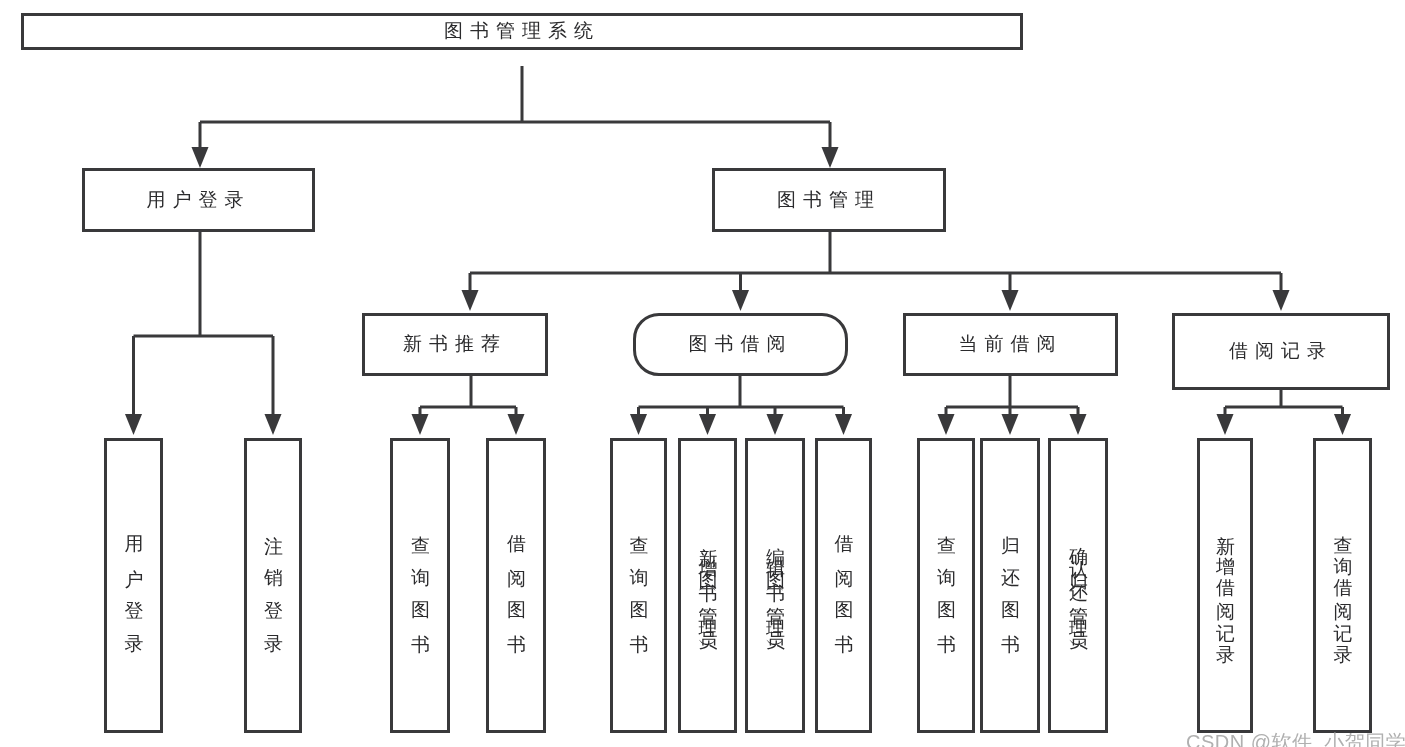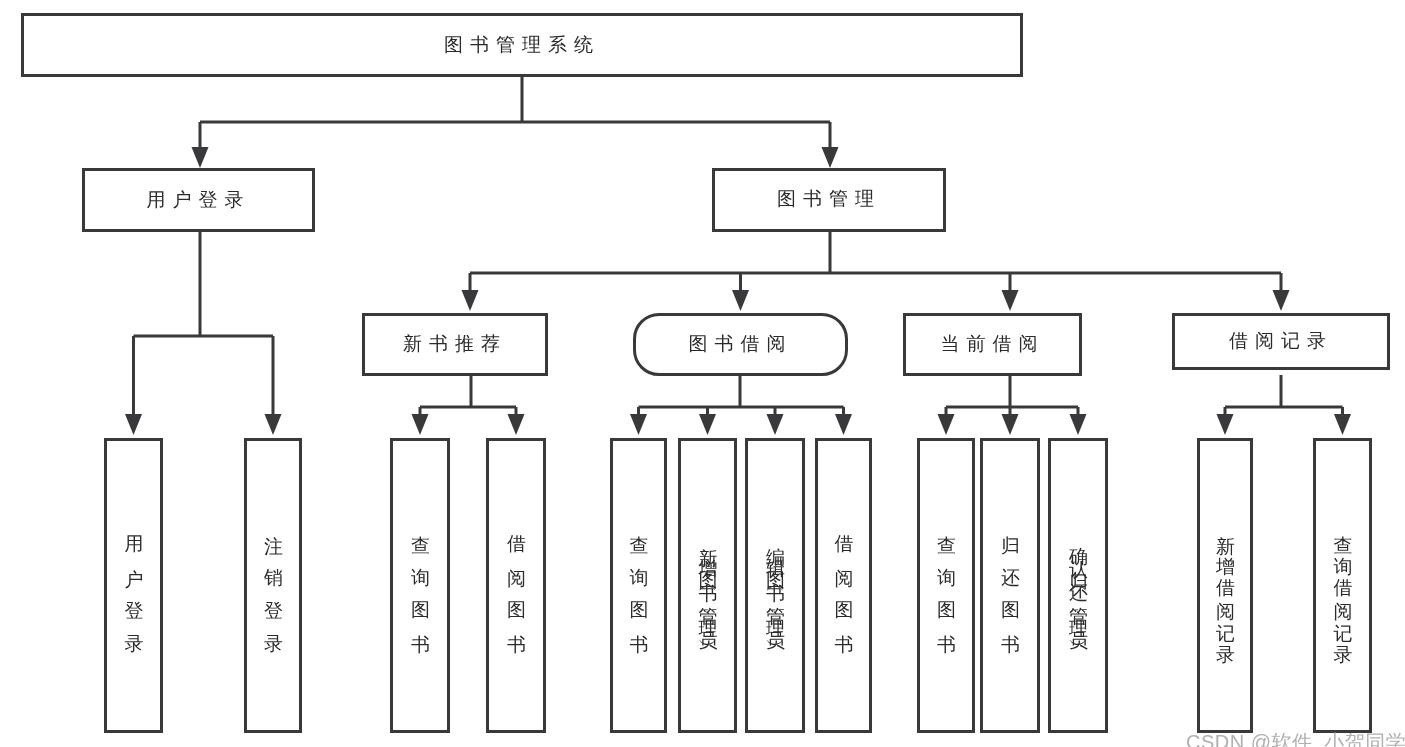--- a/index.html
+++ b/index.html
@@ -99,29 +99,29 @@
       <path class="arrow" d="M1069.5,414 L1086.5,414 L1078,435 Z"></path>
     </g>
 
     <g>
       <path class="ln" d="M1281,375 V407 M1225,407 H1342.5 M1225,407 V416 M1342.5,407 V416"></path>
       <path class="arrow" d="M1216.5,414 L1233.5,414 L1225,435 Z"></path>
       <path class="arrow" d="M1334,414 L1351,414 L1342.5,435 Z"></path>
     </g>
   </svg>
 
-  <div class="node" style="left:21px;top:13px;width:1002px;height:64px;">图书管理系统</div>
+  <div class="node" style="left:21px;top:13px;width:1002px;height:37px;">图书管理系统</div>
 
   <div class="node" style="left:82px;top:168px;width:233px;height:64px;">用户登录</div>
-  <div class="node" style="left:712px;top:168px;width:234px;height:64px;font-family:Liberation Mono, monospace;">图书管理</div>
+  <div class="node" style="left:712px;top:168px;width:234px;height:64px;">图书管理</div>
 
   <div class="node" style="left:362px;top:313px;width:186px;height:63px;">新书推荐</div>
   <div class="node" style="left:633px;top:313px;width:215px;height:63px;border-radius:26px;">图书借阅</div>
-  <div class="node" style="left:903px;top:313px;width:179px;height:63px;">当前借阅</div>
-  <div class="node" style="left:1172px;top:313px;width:218px;height:57px;">借阅记录</div>
+  <div class="node" style="left:903px;top:313px;width:215px;height:63px;">当前借阅</div>
+  <div class="node" style="left:1172px;top:313px;width:218px;height:77px;">借阅记录</div>
 
   <div class="node v v4" style="left:104px;top:438px;width:59px;height:295px;">用户登录</div>
   <div class="node v v4" style="left:244px;top:438px;width:58px;height:295px;">注销登录</div>
 
   <div class="node v v4" style="left:390px;top:438px;width:60px;height:295px;">查询图书</div>
   <div class="node v v4" style="left:486px;top:438px;width:60px;height:295px;">借阅图书</div>
 
   <div class="node v v4" style="left:610px;top:438px;width:57px;height:295px;">查询图书</div>
   <div class="node v v9" style="left:678px;top:438px;width:59px;height:295px;">新增图书（管理员）</div>
   <div class="node v v9" style="left:745px;top:438px;width:60px;height:295px;">编辑图书（管理员）</div>

